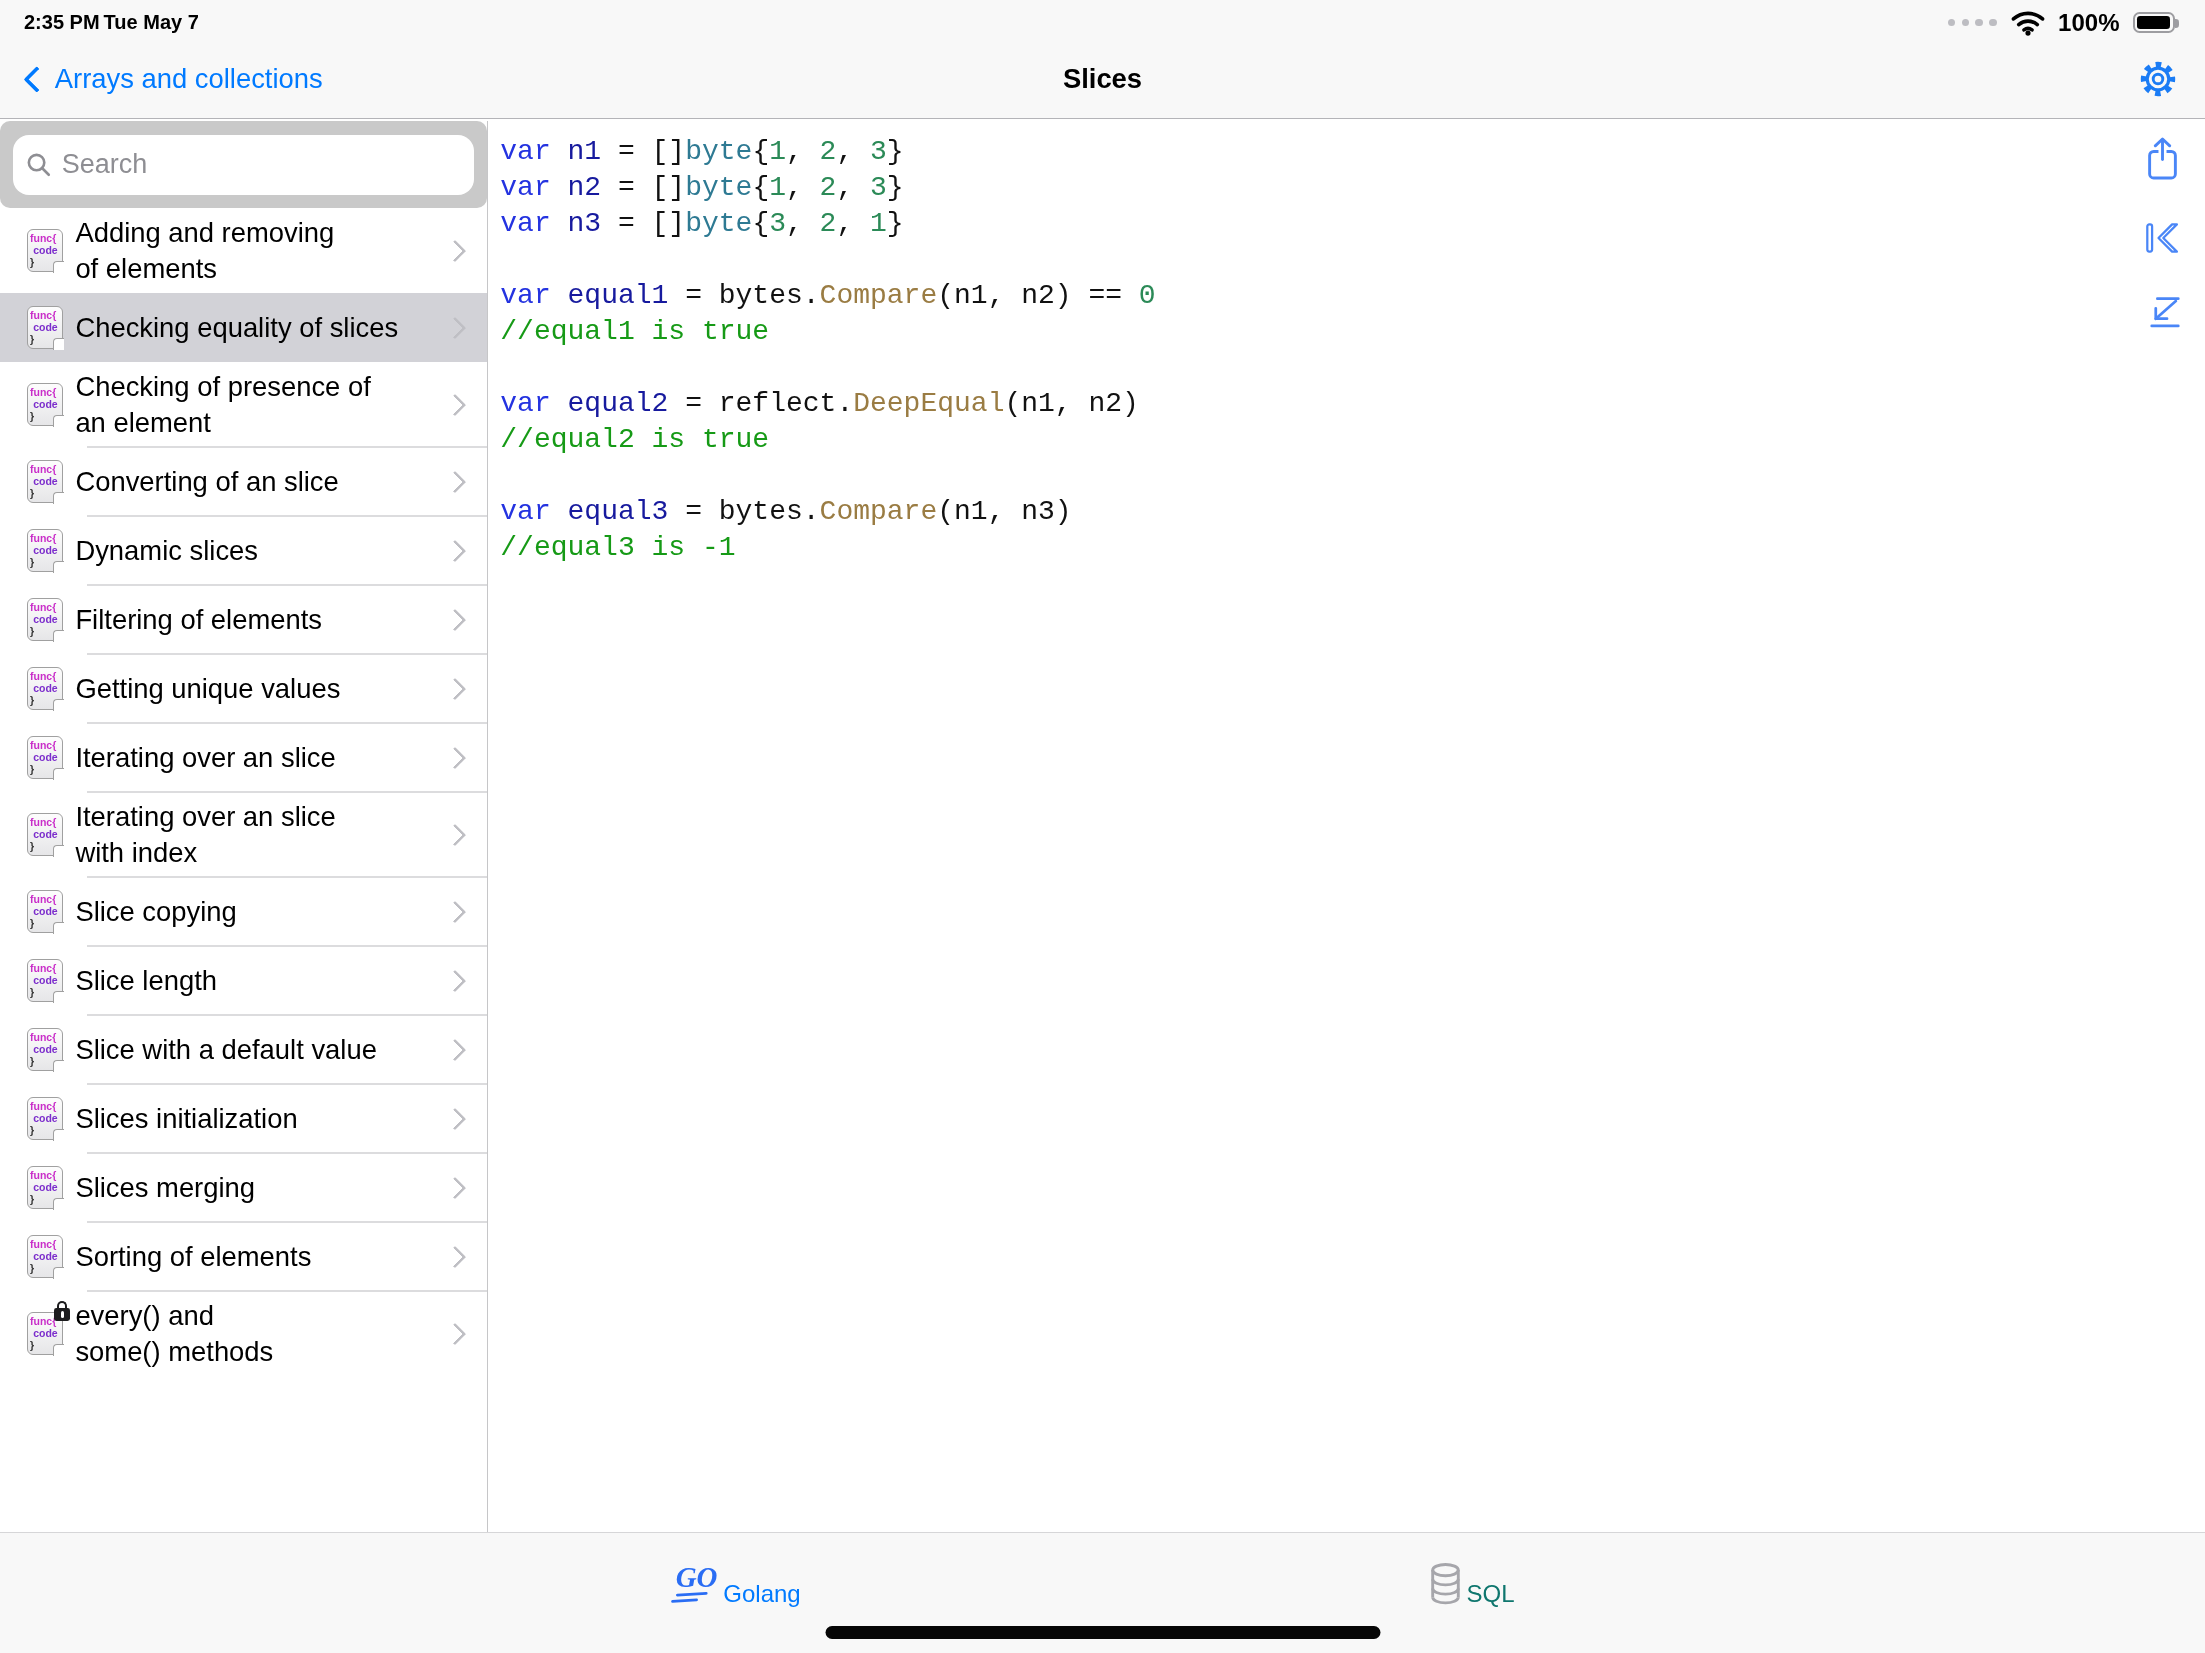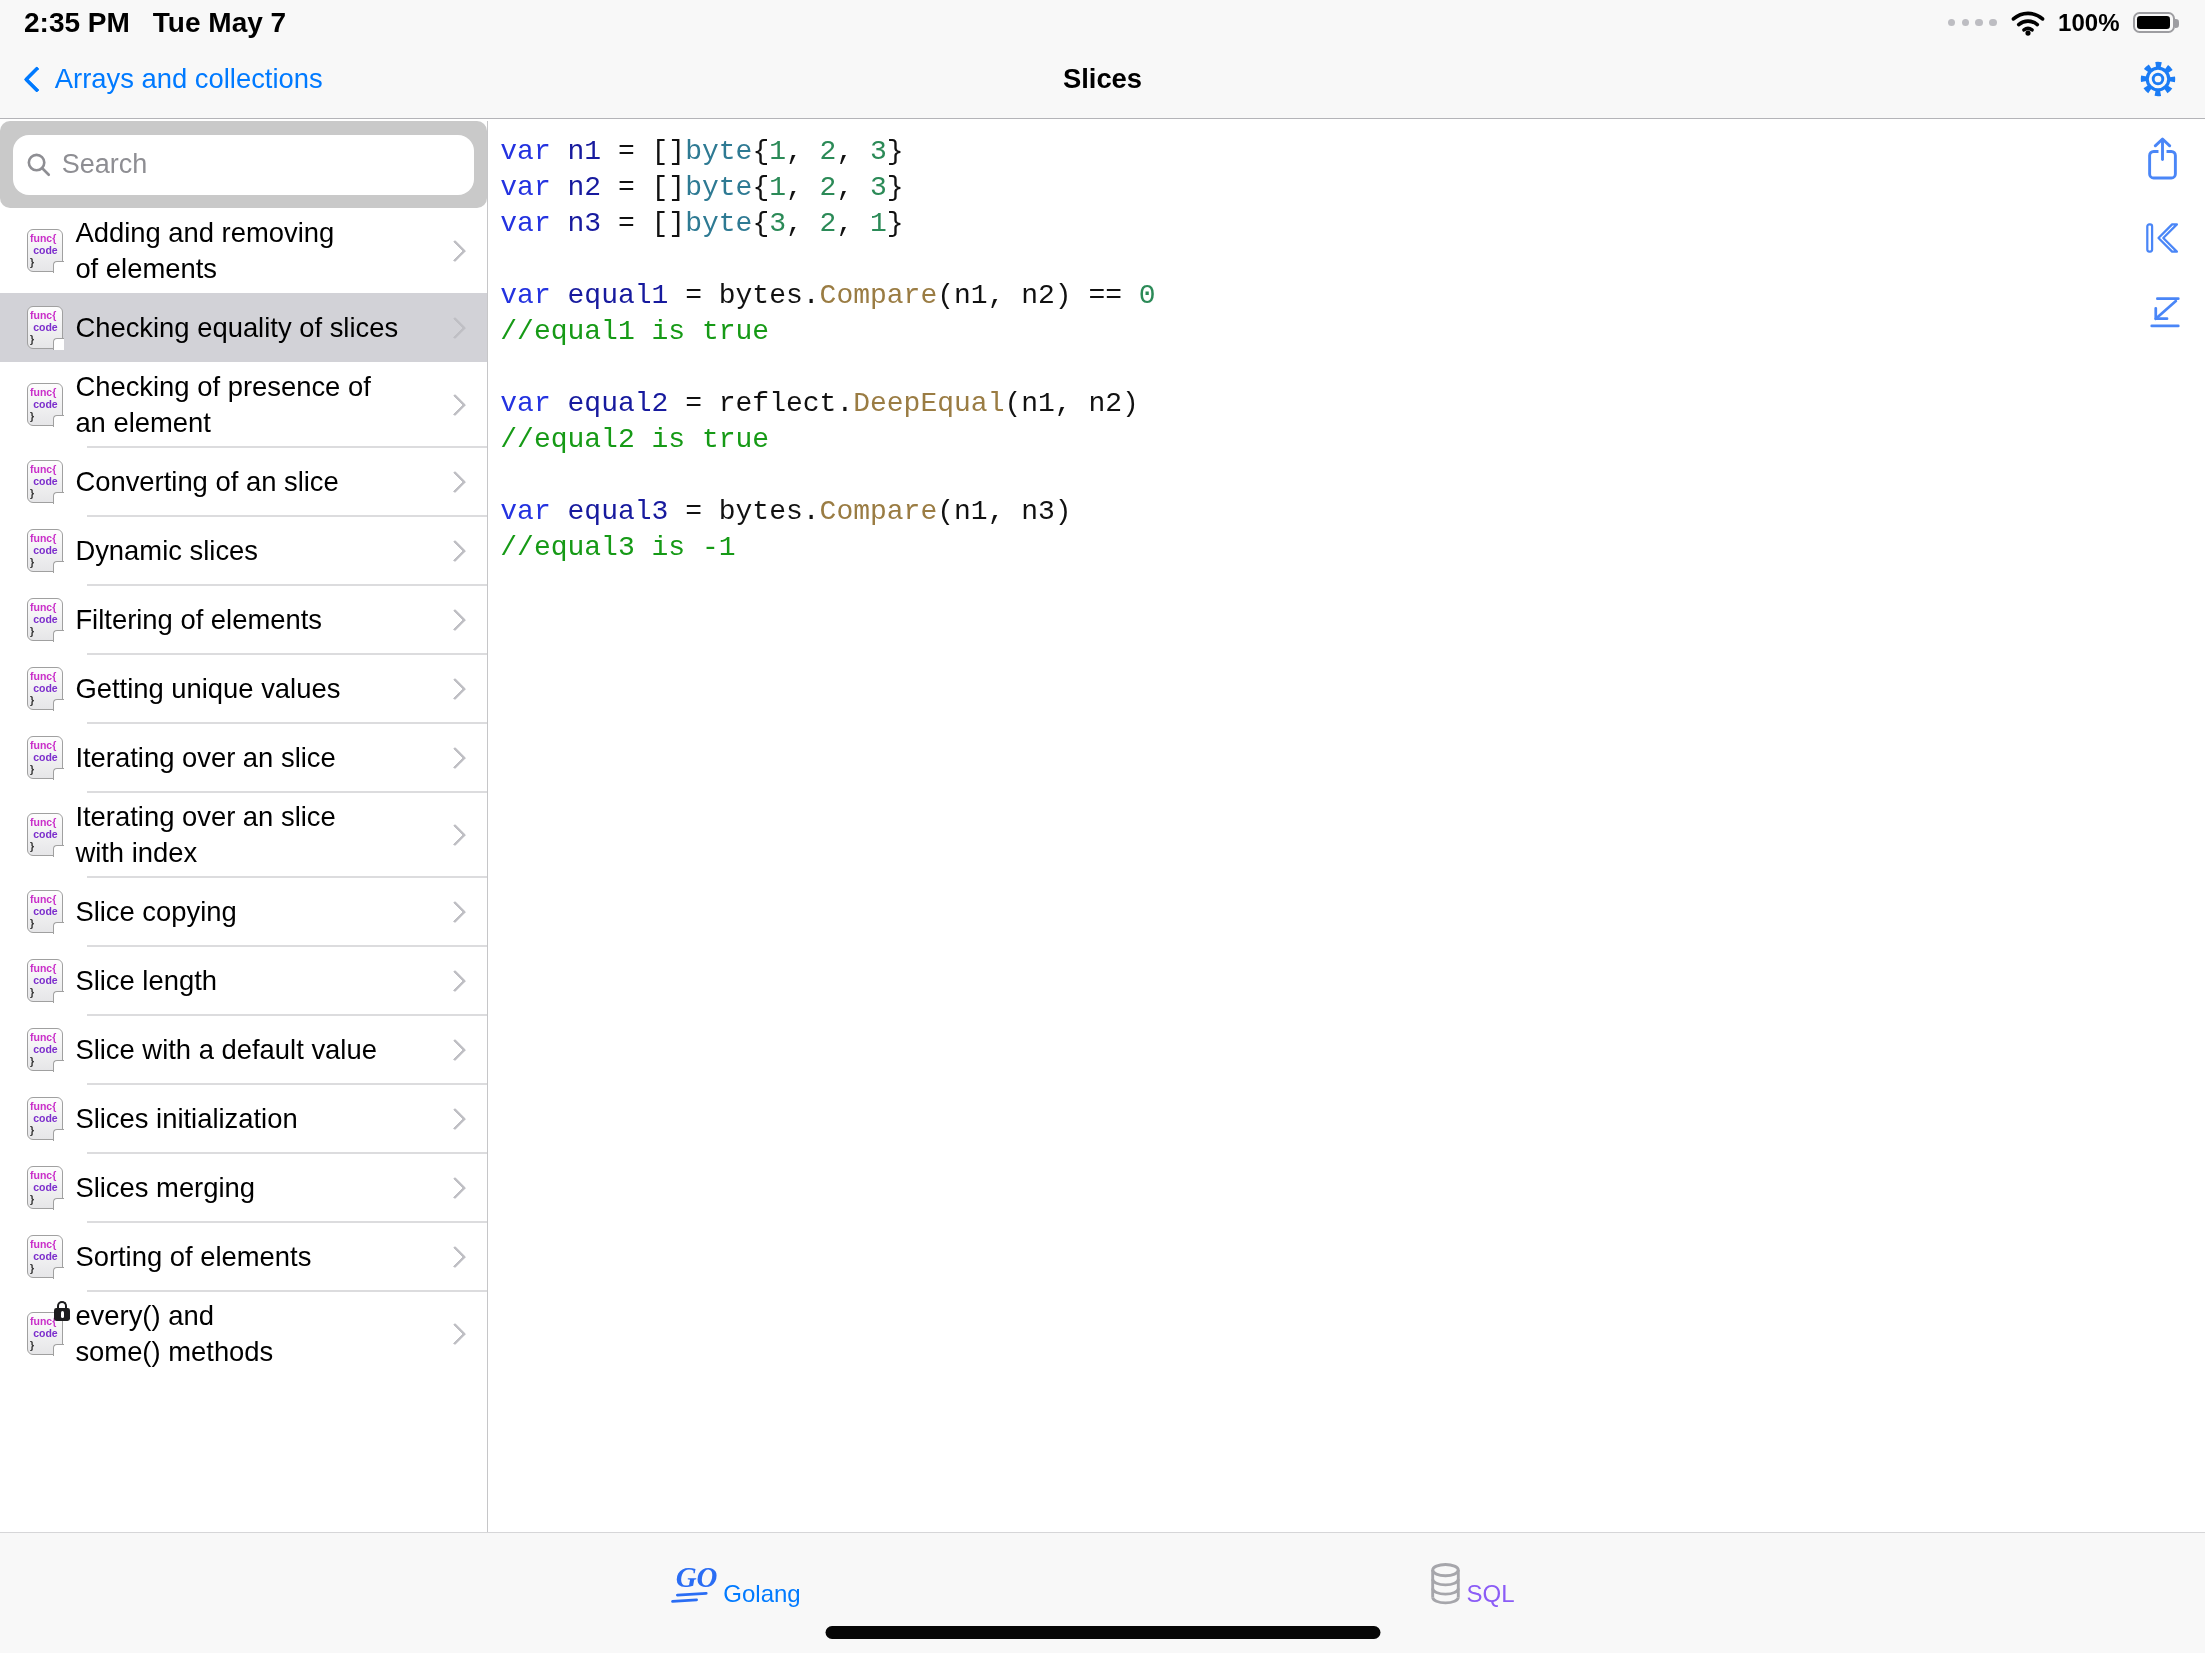--- a/index.html
+++ b/index.html
@@ -6,21 +6,21 @@
   html,body { width:2205px; height:1653px; }
   body {
     position:relative; background:#fff; overflow:hidden;
     font-family:"Liberation Sans", sans-serif; color:#000;
   }
   
   .topbar { position:absolute; top:0; left:0; right:0; height:119px;
     background:#f8f8f8; border-bottom:1.6px solid #b4b4b8; }
   .statusbar { position:absolute; top:6.5px; left:0; right:0; height:32px;
     display:flex; justify-content:space-between; align-items:center; padding:0 24px; }
-  .status-left { display:flex; gap:23px; font-size:28px; font-weight:600; }
+  .status-left { display:flex; gap:4px; font-size:20px; font-weight:600; }
   .status-right { display:flex; align-items:center; gap:13px; }
   .sig-dots { display:flex; gap:6.5px; margin-right:1.6px; }
   .sig-dots i { width:7.3px; height:7.3px; border-radius:50%; background:#bdbdc2; }
   .batt-label { font-size:24px; font-weight:600; }
   .battery { position:relative; width:42px; height:21px; border:2px solid #9d9da1;
     border-radius:6.5px; margin-right:6.5px; }
   .battery .fill { position:absolute; inset:2.4px; background:#000; border-radius:3.2px; }
   .battery .nub { position:absolute; right:-6.5px; top:4.8px; width:4px; height:9px;
     background:#9d9da1; border-radius:0 3.2px 3.2px 0; }
   .navbar { position:absolute; left:0; right:0; top:45px; height:68px;
@@ -82,21 +82,21 @@
     flex-direction:column; align-items:center; gap:36px; }
   .icon-btn { cursor:pointer; }
   
   .tabbar { position:absolute; left:0; right:0; bottom:0; height:121px;
     background:#f8f8f8; border-top:1.6px solid #d6d6d8; }
   .tab { position:absolute; top:18px; height:57px; transform:translateX(-50%);
     display:flex; align-items:flex-end; gap:1px; cursor:pointer; }
   .tab-golang { left:735px; }
   .tab-sql { left:1470px; }
   .tab-label-active { color:#007aff; font-size:24px; }
-  .tab-label-inactive { color:#8b5cf6; font-size:24px; }
+  .tab-label-inactive { color:#0f766e; font-size:24px; }
   .home-indicator { position:absolute; left:50%; bottom:14.5px; transform:translateX(-50%);
     width:555px; height:13px; border-radius:7.3px; background:#060606; cursor:pointer; }
 </style>
 </head>
 <body>
 
 <header class="topbar">
   <div class="statusbar">
     <div class="status-left">
       <span>2:35 PM</span>

